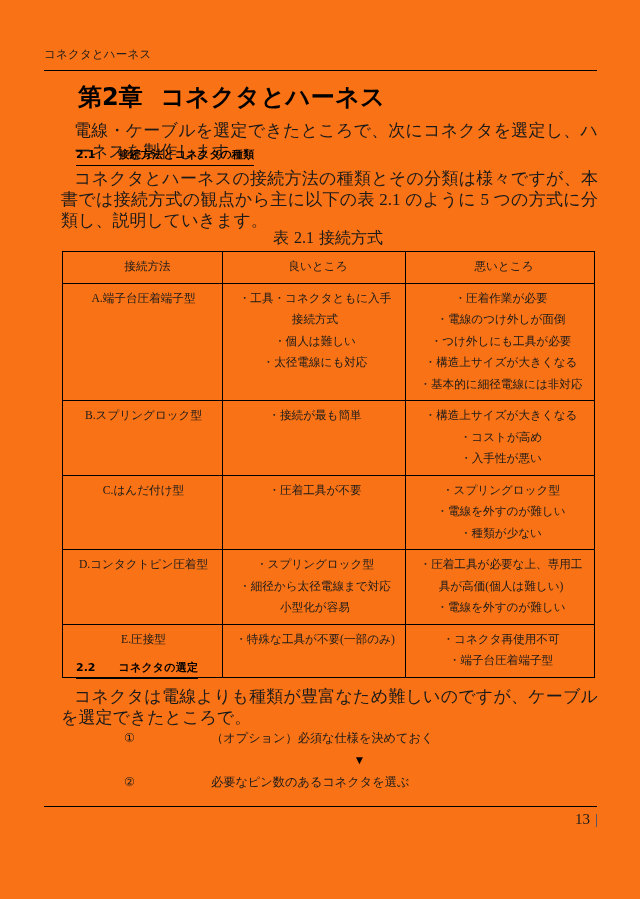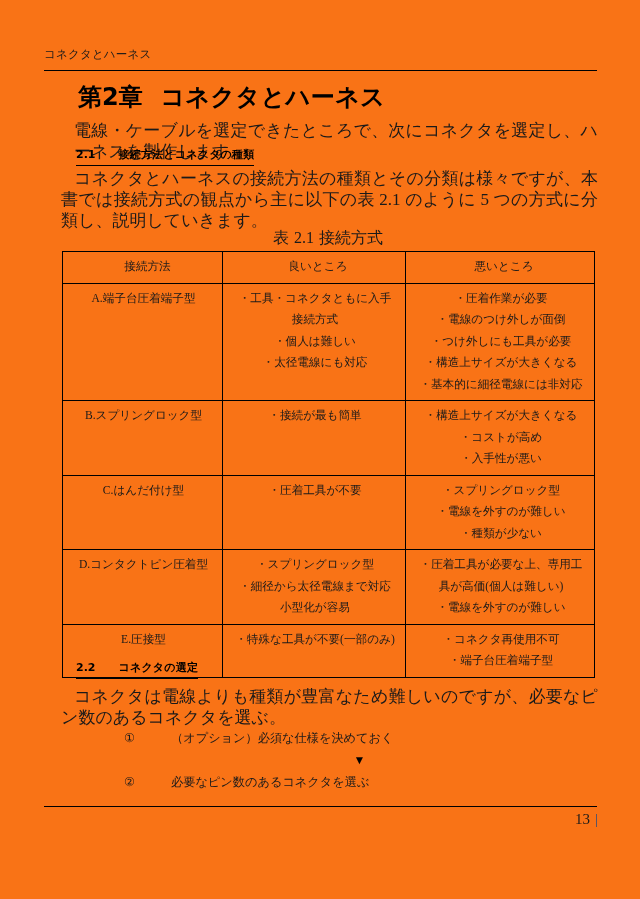--- a/index.html
+++ b/index.html
@@ -158,21 +158,21 @@
     display: flex;
     align-items: baseline;
     line-height: 24px;
   }
   .flow-num {
     width: 110px;
     padding-left: 63px;
     box-sizing: border-box;
     flex: none;
   }
-  .flow-text { flex: 1; }
+  .flow-text { flex: 1; margin-left: 40px; }
   .flow-arrow {
     text-align: center;
     padding-left: 60px;
     line-height: 20px;
     font-size: 12px;
     color: #000000;
   }
 
   
   .footer-rule {
@@ -330,21 +330,21 @@
             <span class="ln">・端子台圧着端子型</span>
           </div>
         </td>
       </tr>
     </tbody>
   </table>
 
   <div class="subheading s22">
     <span class="sh-num">2.2</span><span class="sh-gap"></span><span class="sh-text">コネクタの選定</span>
   </div>
-  <div class="para sec22-body">コネクタは電線よりも種類が豊富なため難しいのですが、必要なピン数のあるコネクタを選ぶ。</div>
+  <div class="para sec22-body">コネクタは電線よりも種類が豊富なため難しいのですが、ケーブルを選定できたところで。</div>
 
   <div class="flow">
     <div class="flow-row">
       <span class="flow-num">①</span>
       <span class="flow-text">（オプション）必須な仕様を決めておく</span>
     </div>
     <div class="flow-arrow">▼</div>
     <div class="flow-row">
       <span class="flow-num">②</span>
       <span class="flow-text">必要なピン数のあるコネクタを選ぶ</span>

